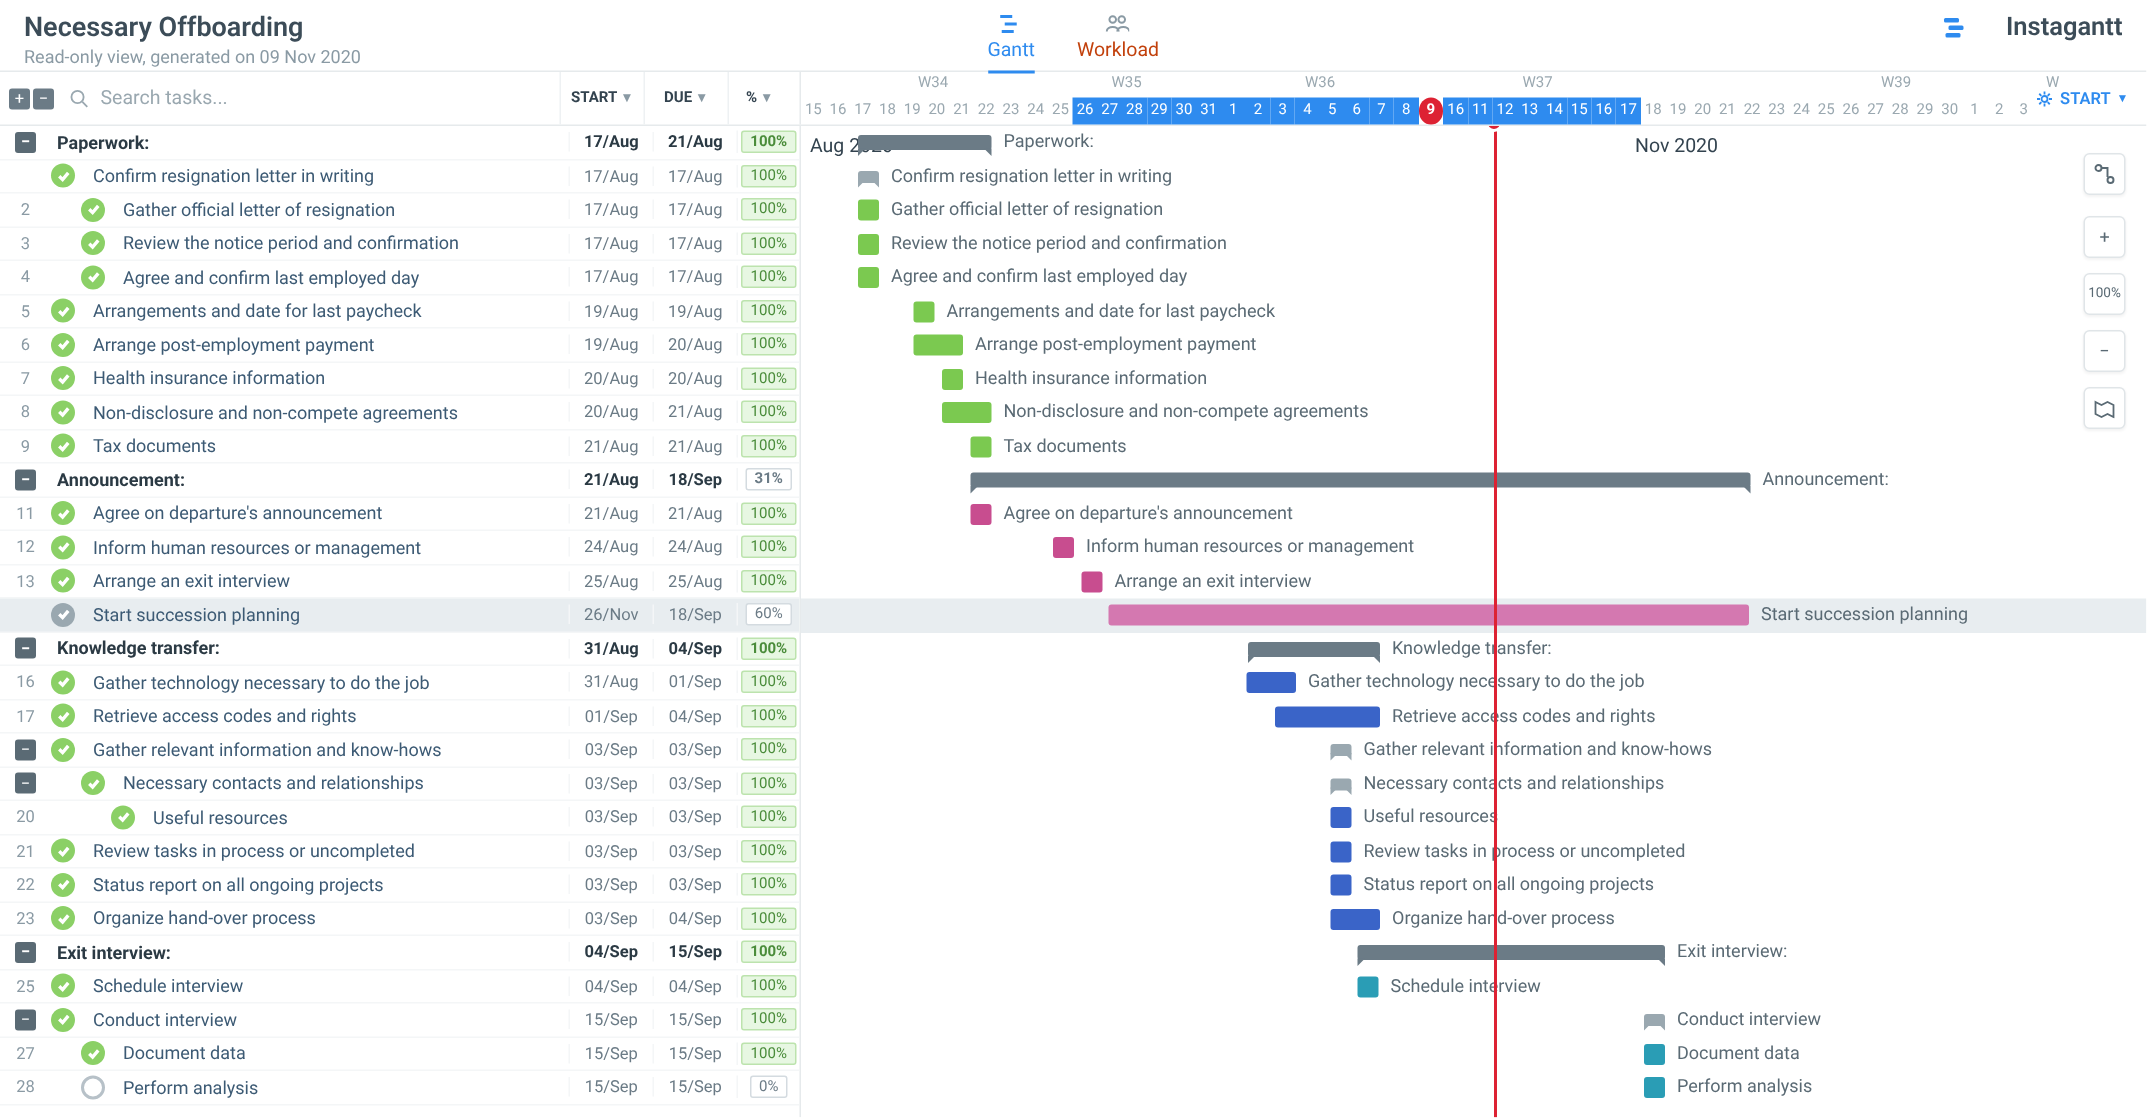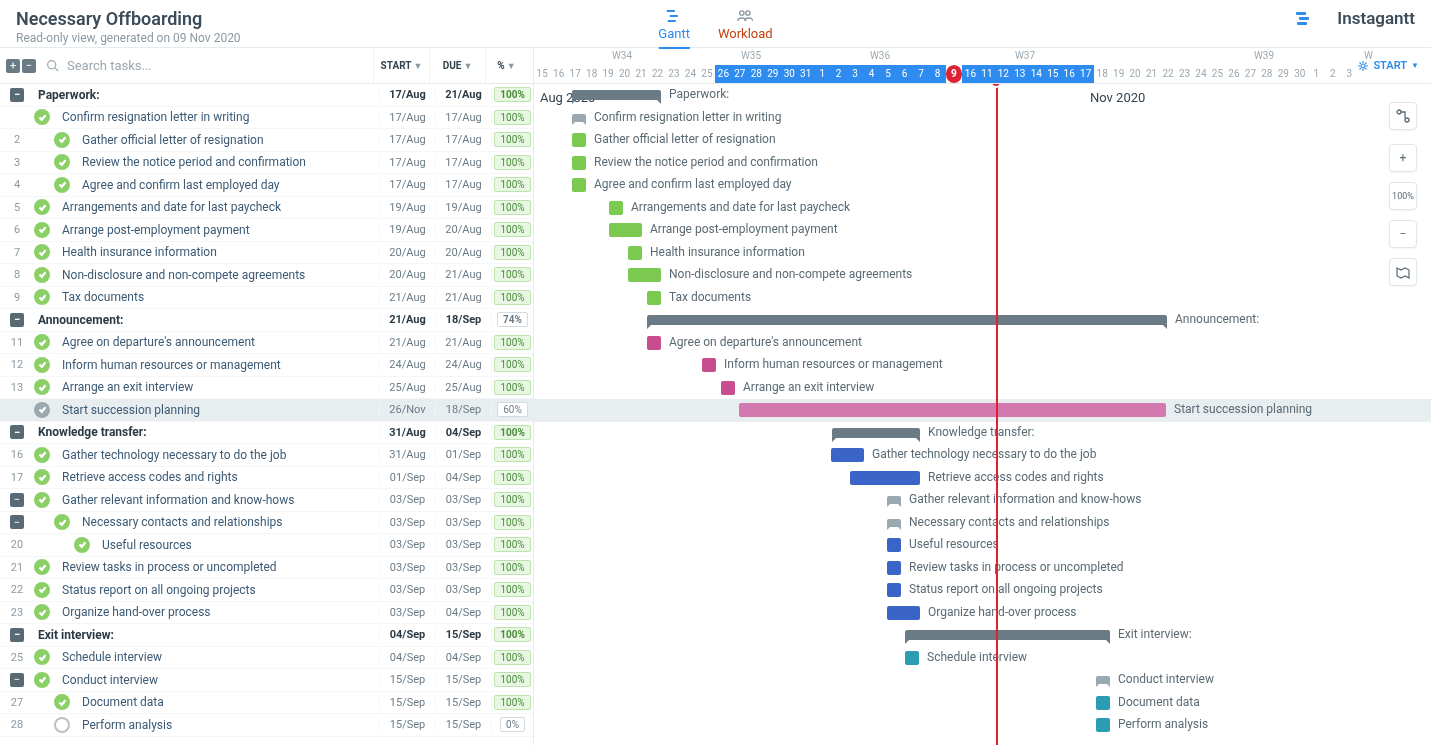--- a/index.html
+++ b/index.html
@@ -359,21 +359,21 @@
         </div>
         <div class="row section">
           <div class="row-num">
             <span class="collapse-icon">−</span>
           </div>
           <div class="" style="flex: 1 1 0%; display: flex; align-items: center;">
             <div class="task-name">Announcement:</div>
           </div>
           <div class="cell">21/Aug</div>
           <div class="cell">18/Sep</div>
-          <div class="cell pct"><span class="pct-badge pct-partial">74%</span></div>
+          <div class="cell pct"><span class="pct-badge pct-partial">31%</span></div>
         </div>
         <div class="row">
           <div class="row-num">11</div>
           <div class="" style="flex: 1 1 0%; display: flex; align-items: center;">
             <span class="status-icon done">
               <svg viewBox="0 0 12 12">
                 <polyline points="2,6 5,9 10,3"></polyline>
               </svg>
             </span>
             <div class="task-name">Agree on departure's announcement</div>

